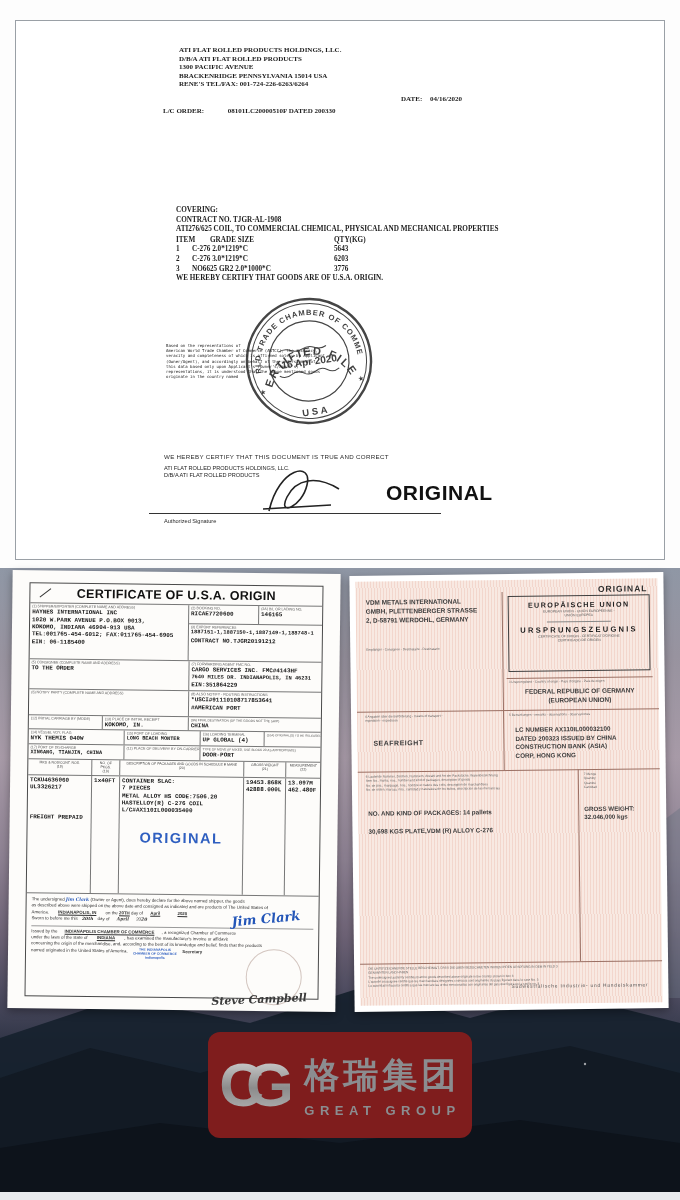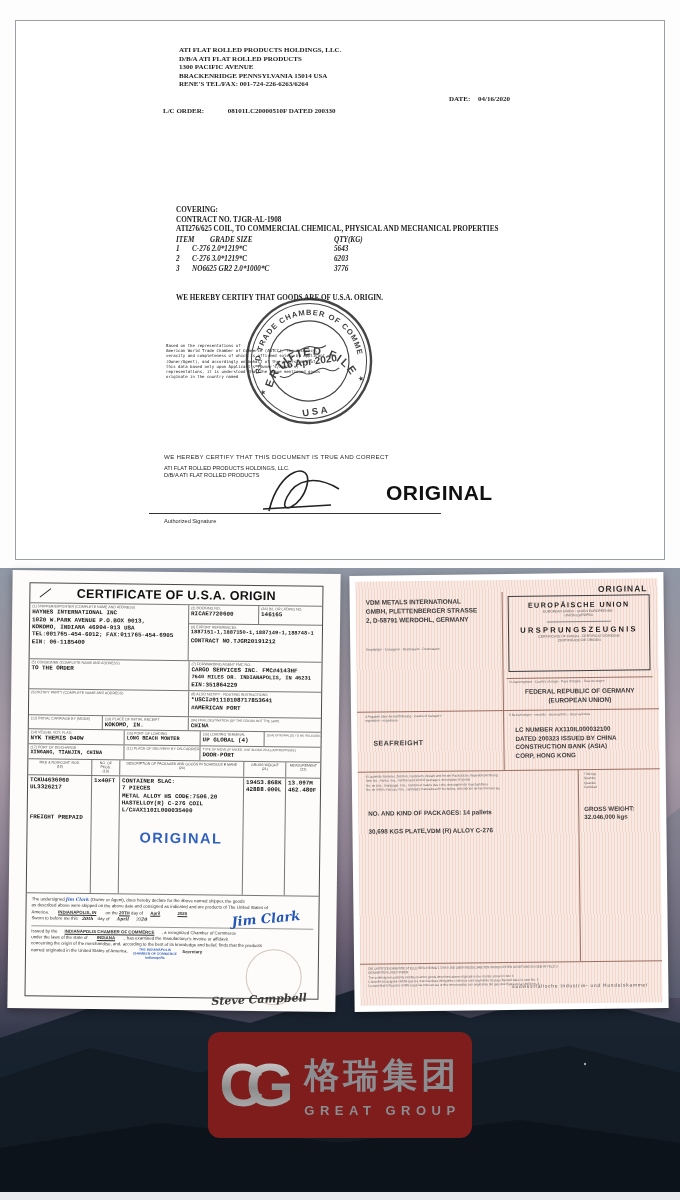--- a/index.html
+++ b/index.html
@@ -2,32 +2,32 @@
 <html><head>
 <meta charset="utf-8">
 <style>
   html,body{margin:0;padding:0;}
   body{width:680px;height:1200px;position:relative;overflow:hidden;background:#ffffff;font-family:"Liberation Sans",sans-serif;}
   
   .sec1{position:absolute;left:0;top:0;width:680px;height:568px;background:#fdfdfd;}
   .doc1{position:absolute;left:15px;top:20px;width:648px;height:538px;background:#fff;border:1px solid #9aa0a6;}
   .doc1 *{color:#1d1d1d;}
   .d1-company{position:absolute;left:163px;top:25px;font-family:"Liberation Serif",serif;font-weight:bold;font-size:7px;line-height:8.6px;}
-  .d1-date{position:absolute;left:385px;top:74px;font-family:"Liberation Serif",serif;font-weight:bold;font-size:7px;margin-left:48px;}
+  .d1-date{position:absolute;left:385px;top:74px;font-family:"Liberation Serif",serif;font-weight:bold;font-size:7px;}
   .d1-lc{position:absolute;left:147px;top:86px;font-family:"Liberation Serif",serif;font-weight:bold;font-size:7px;}
   .d1-lc .val{margin-left:22px;}
   .d1-title{position:absolute;left:0;top:110px;width:648px;text-align:center;font-family:"Liberation Serif",serif;font-weight:bold;font-size:17px;letter-spacing:.6px;}
   .d1-covering{position:absolute;left:160px;top:185px;font-family:"Liberation Serif",serif;font-weight:bold;font-size:7.2px;line-height:9.6px;}
   .d1-items{margin-top:1px;}
-  .d1-irow{display:flex;font-style:italic;}
+  .d1-irow{display:flex;}
   .d1-irow .c-no{width:16px;}
   .d1-irow .c-grade{width:142px;}
   .d1-ihead .c-item{width:34px;}
   .d1-ihead .c-gs{width:124px;}
-  .d1-certify{margin-top:20px;}
+  .d1-certify{margin-top:0;}
   .d1-fineprint{position:absolute;left:150px;top:322px;width:160px;font-size:4px;line-height:5.2px;color:#3a3a3a;font-family:"DejaVu Sans Mono",monospace;}
   .stamp{position:absolute;left:218px;top:265px;width:150px;height:150px;transform:rotate(-8deg);opacity:.88;}
   .d1-footcert{position:absolute;left:148px;top:432px;font-size:6.2px;letter-spacing:.3px;color:#2a2a2a;}
   .d1-footco{position:absolute;left:148px;top:444px;font-size:5.6px;line-height:7px;color:#2a2a2a;}
   .d1-sigline{position:absolute;left:133px;top:492px;width:292px;border-top:1px solid #333;}
   .d1-siglabel{position:absolute;left:148px;top:497px;font-size:5.6px;color:#2a2a2a;}
   .d1-squiggle{position:absolute;left:245px;top:438px;}
   .d1-original{position:absolute;left:370px;top:460px;font-size:21px;font-weight:bold;letter-spacing:.5px;color:#111;}
   
   .lower-bg{position:absolute;left:0;top:568px;width:680px;height:632px;

